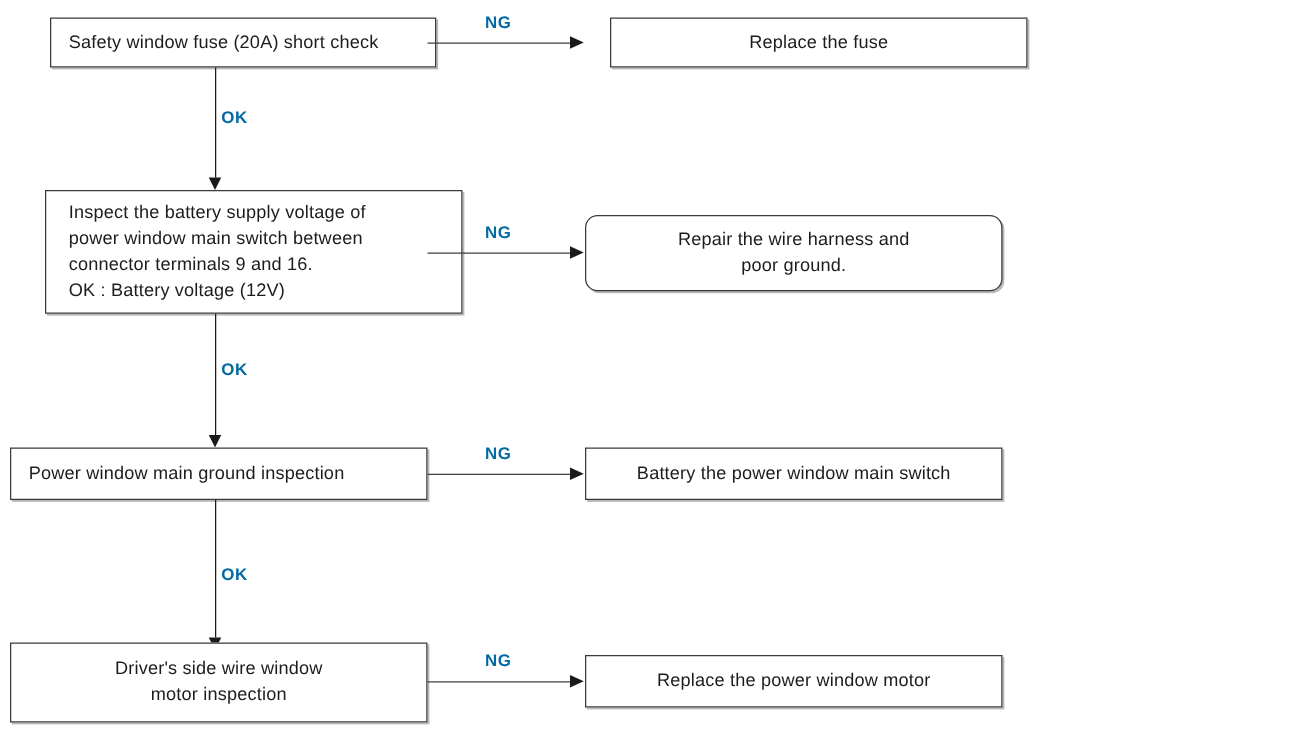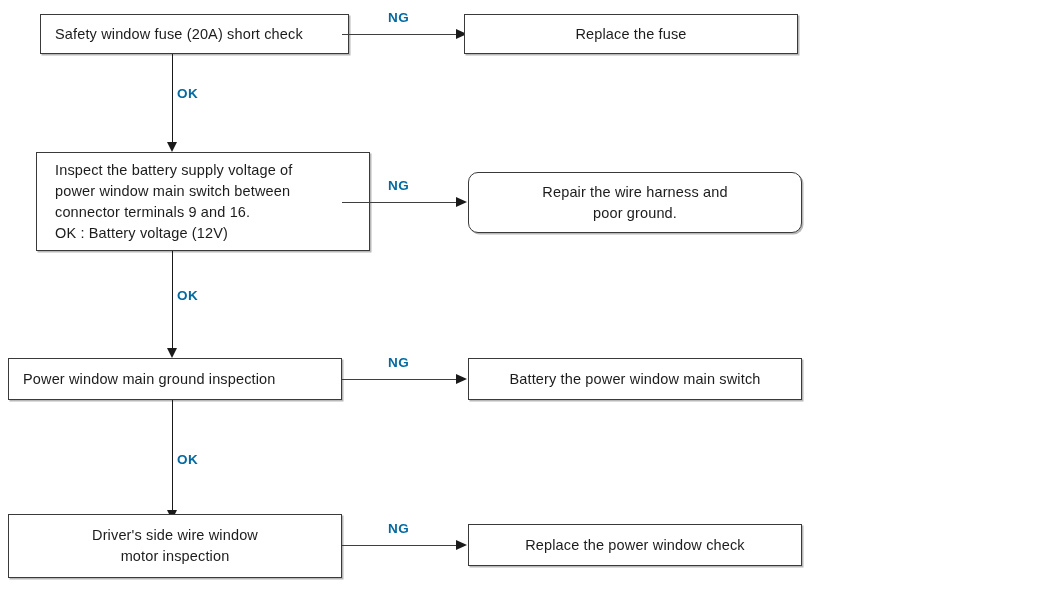--- a/index.html
+++ b/index.html
@@ -93,21 +93,21 @@
 <div id="flowchart">
 
   <div class="node left-align" style="left:8px; top:14px; width:309px; height:40px;margin-left:32px;">
     <span class="node-text">Safety window fuse (20A) short check</span>
   </div>
 
   <div class="hline" style="left:342px; top:34px; width:114px;"></div>
   <div class="arrow-right" style="left:456px; top:28.5px;"></div>
   <div class="edge-label" style="left:388px; top:10px;">NG</div>
 
-  <div class="node center" style="left:464px; top:14px; width:334px; height:40px;">
+  <div class="node center" style="left:488px; top:14px; width:334px; height:40px;">
     <span class="node-text">Replace the fuse</span>
   </div>
 
   <div class="vline" style="left:172px; top:54px; height:88px;"></div>
   <div class="arrow-down" style="left:166.5px; top:142px;"></div>
   <div class="edge-label" style="left:177px; top:86px;">OK</div>
 
   <div class="node pad-left-lg" style="left:8px; top:152px; width:334px; height:99px;margin-left:28px;">
     <span class="node-text">Inspect the battery supply voltage of
 power window main switch between
@@ -147,16 +147,16 @@
   <div class="node center" style="left:8px; top:514px; width:334px; height:64px;">
     <span class="node-text">Driver's side wire window
 motor  inspection</span>
   </div>
 
   <div class="hline" style="left:342px; top:545px; width:114px;"></div>
   <div class="arrow-right" style="left:456px; top:539.5px;"></div>
   <div class="edge-label" style="left:388px; top:521px;">NG</div>
 
   <div class="node center" style="left:468px; top:524px; width:334px; height:42px;">
-    <span class="node-text">Replace the power window check</span>
+    <span class="node-text">Replace the power window motor</span>
   </div>
 
 </div>
 
 </body></html>

